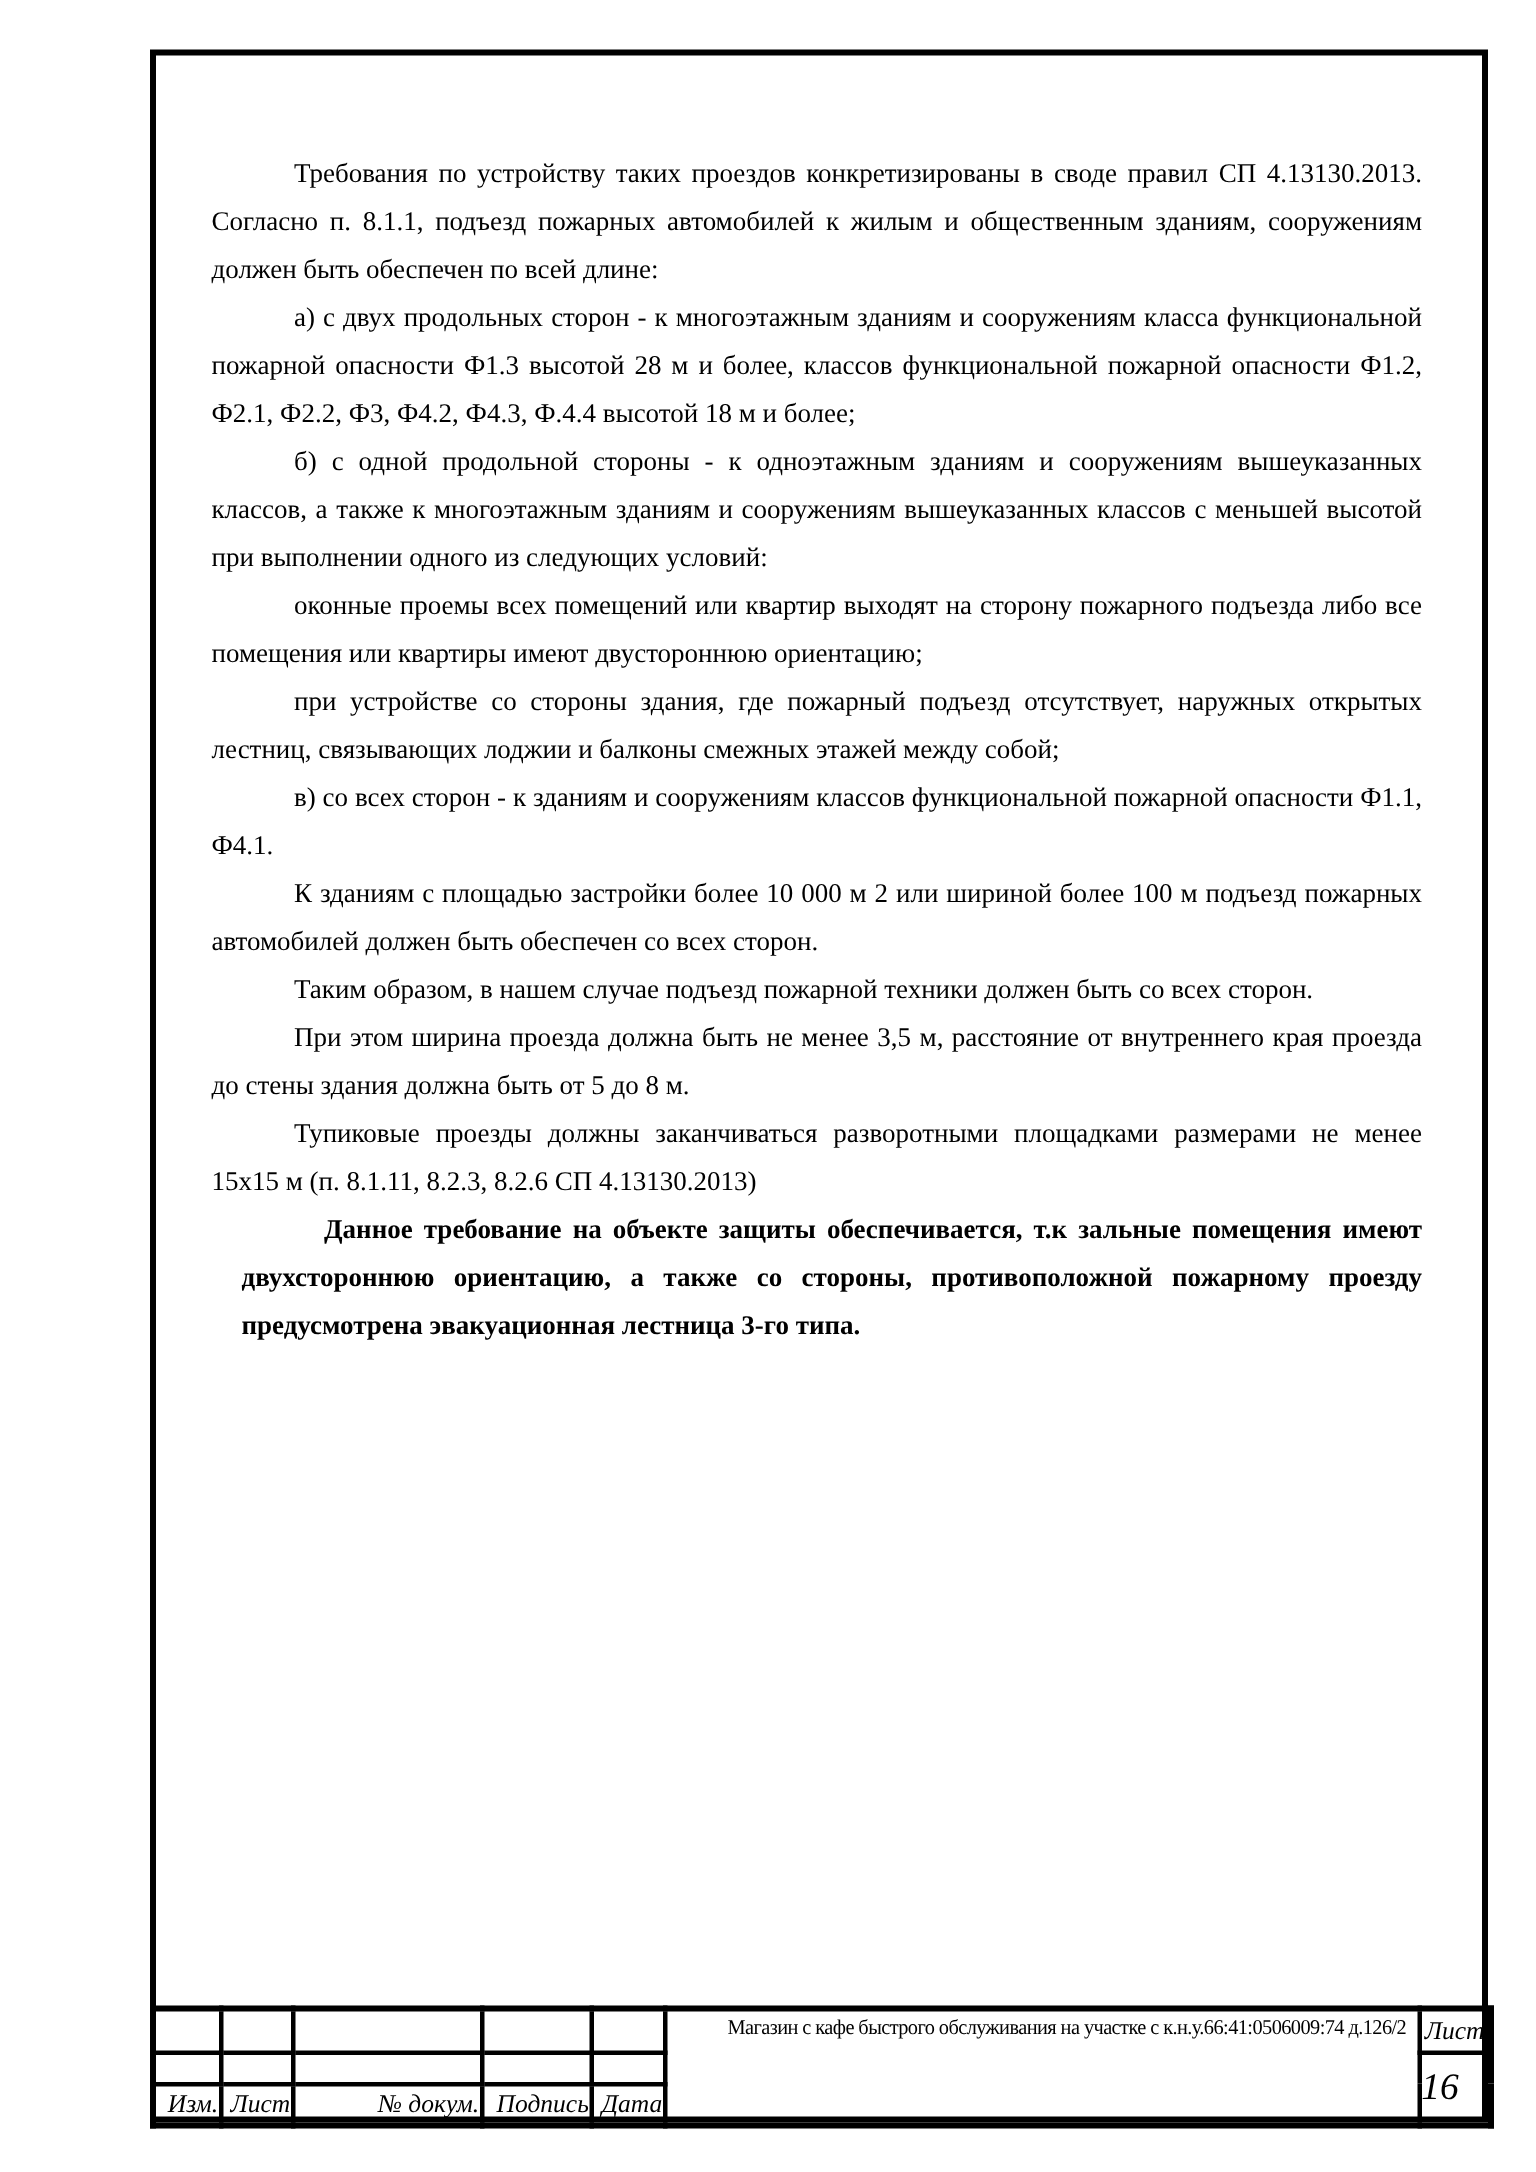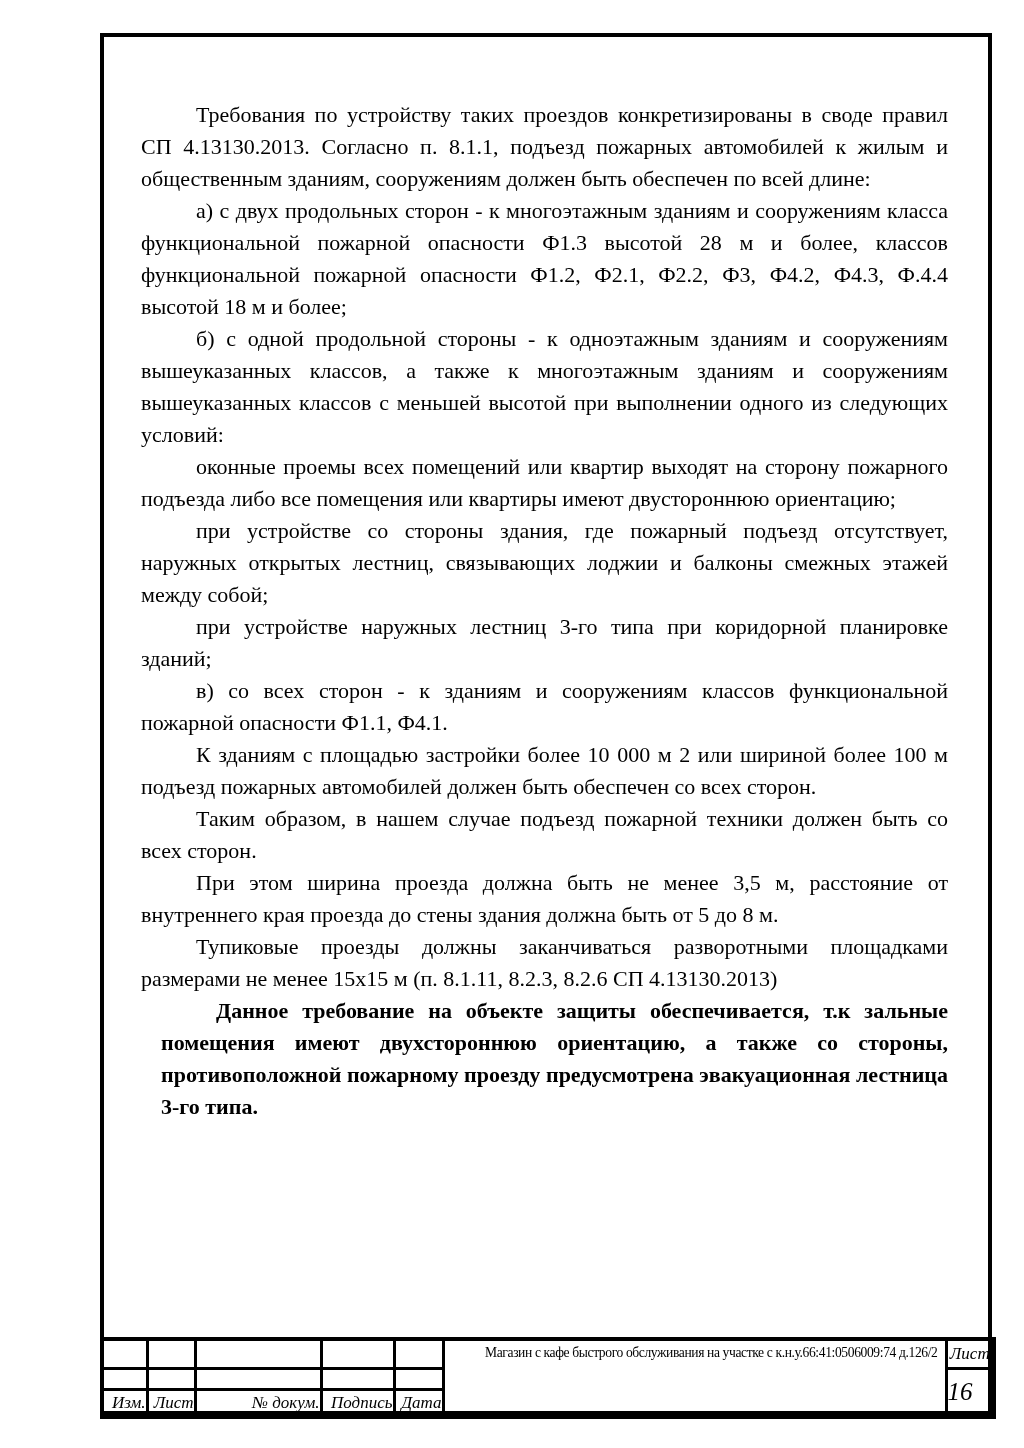--- a/index.html
+++ b/index.html
@@ -23,21 +23,21 @@
     width: 892px;
     height: 1382px;
     border: 4px solid #000000;
     box-sizing: border-box;
   }
   .body-text {
     position: absolute;
     left: 141px;
     top: 99px;
     width: 807px;
-    font-size: 22px;
+    font-size: 18px;
     line-height: 32px;
     text-align: justify;
   }
   .body-text p {
     margin: 0;
     padding: 0;
     text-indent: 55px;
   }
   .body-text p.bold {
     font-weight: bold;
@@ -100,21 +100,20 @@
 <div class="page">
 
   <div class="frame"></div>
 
   <div class="body-text">
     <p>Требования по устройству таких проездов конкретизированы в своде правил СП 4.13130.2013. Согласно п. 8.1.1, подъезд пожарных автомобилей к жилым и общественным зданиям, сооружениям должен быть обеспечен по всей длине:</p>
     <p>а) с двух продольных сторон - к многоэтажным зданиям и сооружениям класса функциональной пожарной опасности Ф1.3 высотой 28 м и более, классов функциональной пожарной опасности Ф1.2, Ф2.1, Ф2.2, Ф3, Ф4.2, Ф4.3, Ф.4.4 высотой 18 м и более;</p>
     <p>б) с одной продольной стороны - к одноэтажным зданиям и сооружениям вышеуказанных классов, а также к многоэтажным зданиям и сооружениям вышеуказанных классов с меньшей высотой при выполнении одного из следующих условий:</p>
     <p>оконные проемы всех помещений или квартир выходят на сторону пожарного подъезда либо все помещения или квартиры имеют двустороннюю ориентацию;</p>
     <p>при устройстве со стороны здания, где пожарный подъезд отсутствует, наружных открытых лестниц, связывающих лоджии и балконы смежных этажей между собой;</p>
-    <p>при устройстве наружных лестниц 3-го типа при коридорной планировке зданий;</p>
     <p>в) со всех сторон - к зданиям и сооружениям классов функциональной пожарной опасности Ф1.1, Ф4.1.</p>
     <p>К зданиям с площадью застройки более 10 000 м 2 или шириной более 100 м подъезд пожарных автомобилей должен быть обеспечен со всех сторон.</p>
     <p>Таким образом, в нашем случае подъезд пожарной техники должен быть со всех сторон.</p>
     <p>При этом ширина проезда должна быть не менее 3,5 м, расстояние от внутреннего края проезда до стены здания должна быть от 5 до 8 м.</p>
     <p>Тупиковые проезды должны заканчиваться разворотными площадками размерами не менее 15х15 м (п. 8.1.11, 8.2.3, 8.2.6 СП 4.13130.2013)</p>
     <p class="bold">Данное требование на объекте защиты обеспечивается, т.к зальные помещения имеют двухстороннюю ориентацию, а также со стороны, противоположной пожарному проезду предусмотрена эвакуационная лестница 3-го типа.</p>
   </div>
 
   <table class="stamp">
     <colgroup>

